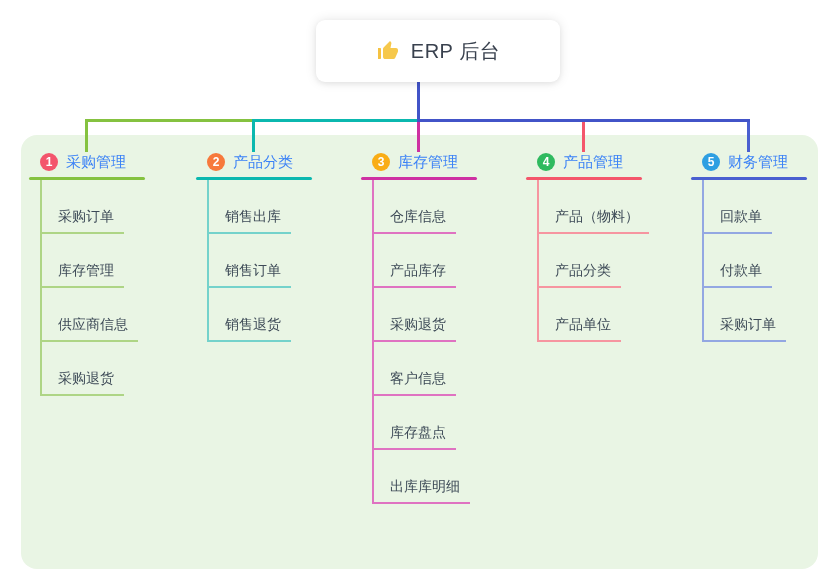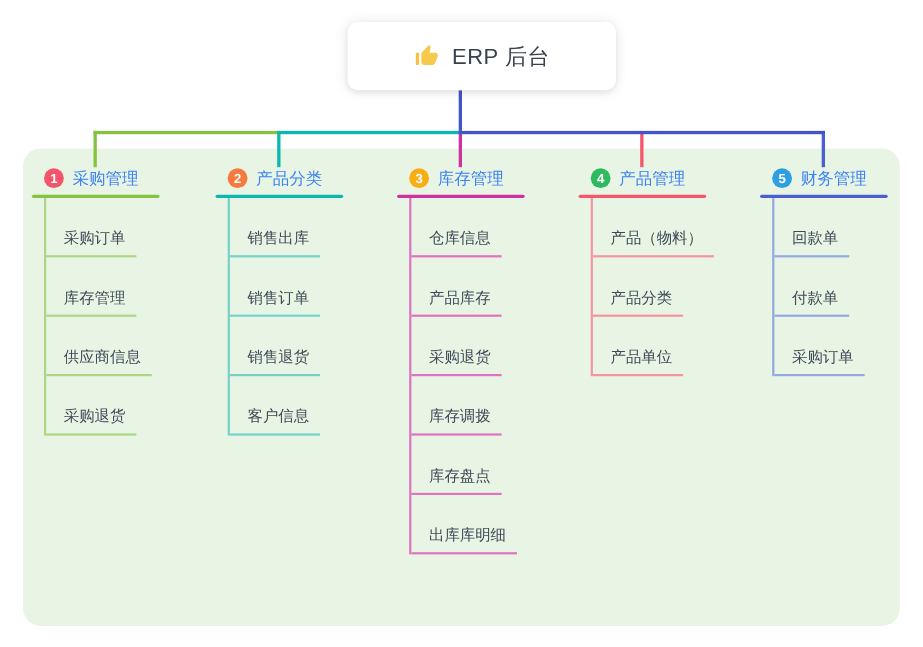--- a/index.html
+++ b/index.html
@@ -88,43 +88,40 @@
         <div class="children" style="border-left-color: rgb(116, 210, 203);">
           <div class="child-row">
             <span class="child-label" style="border-bottom-color: rgb(116, 210, 203);">销售出库</span>
           </div>
           <div class="child-row">
             <span class="child-label" style="border-bottom-color: rgb(116, 210, 203);">销售订单</span>
           </div>
           <div class="child-row">
             <span class="child-label" style="border-bottom-color: rgb(116, 210, 203);">销售退货</span>
           </div>
-          <div class="child-row">
-            <span class="child-label" style="border-bottom-color: rgb(116, 210, 203);">客户信息</span>
-          </div>
         </div>
       </div>
       <div class="branch" style="left: 361px;">
         <div class="branch-header">
           <span class="badge" style="background: rgb(249, 173, 21);">3</span>
           <span class="branch-label">库存管理</span>
         </div>
         <div class="branch-underline" style="background: rgb(206, 49, 162);"></div>
         <div class="children" style="border-left-color: rgb(223, 114, 193);">
           <div class="child-row">
             <span class="child-label" style="border-bottom-color: rgb(223, 114, 193);">仓库信息</span>
           </div>
           <div class="child-row">
             <span class="child-label" style="border-bottom-color: rgb(223, 114, 193);">产品库存</span>
           </div>
           <div class="child-row">
             <span class="child-label" style="border-bottom-color: rgb(223, 114, 193);">采购退货</span>
           </div>
           <div class="child-row">
-            <span class="child-label" style="border-bottom-color: rgb(223, 114, 193);">库存调拨</span>
+            <span class="child-label" style="border-bottom-color: rgb(223, 114, 193);">客户信息</span>
           </div>
           <div class="child-row">
             <span class="child-label" style="border-bottom-color: rgb(223, 114, 193);">库存盘点</span>
           </div>
           <div class="child-row">
             <span class="child-label" style="border-bottom-color: rgb(223, 114, 193); text-align: center;">出库库明细</span>
           </div>
         </div>
       </div>
       <div class="branch" style="left: 526px;">

